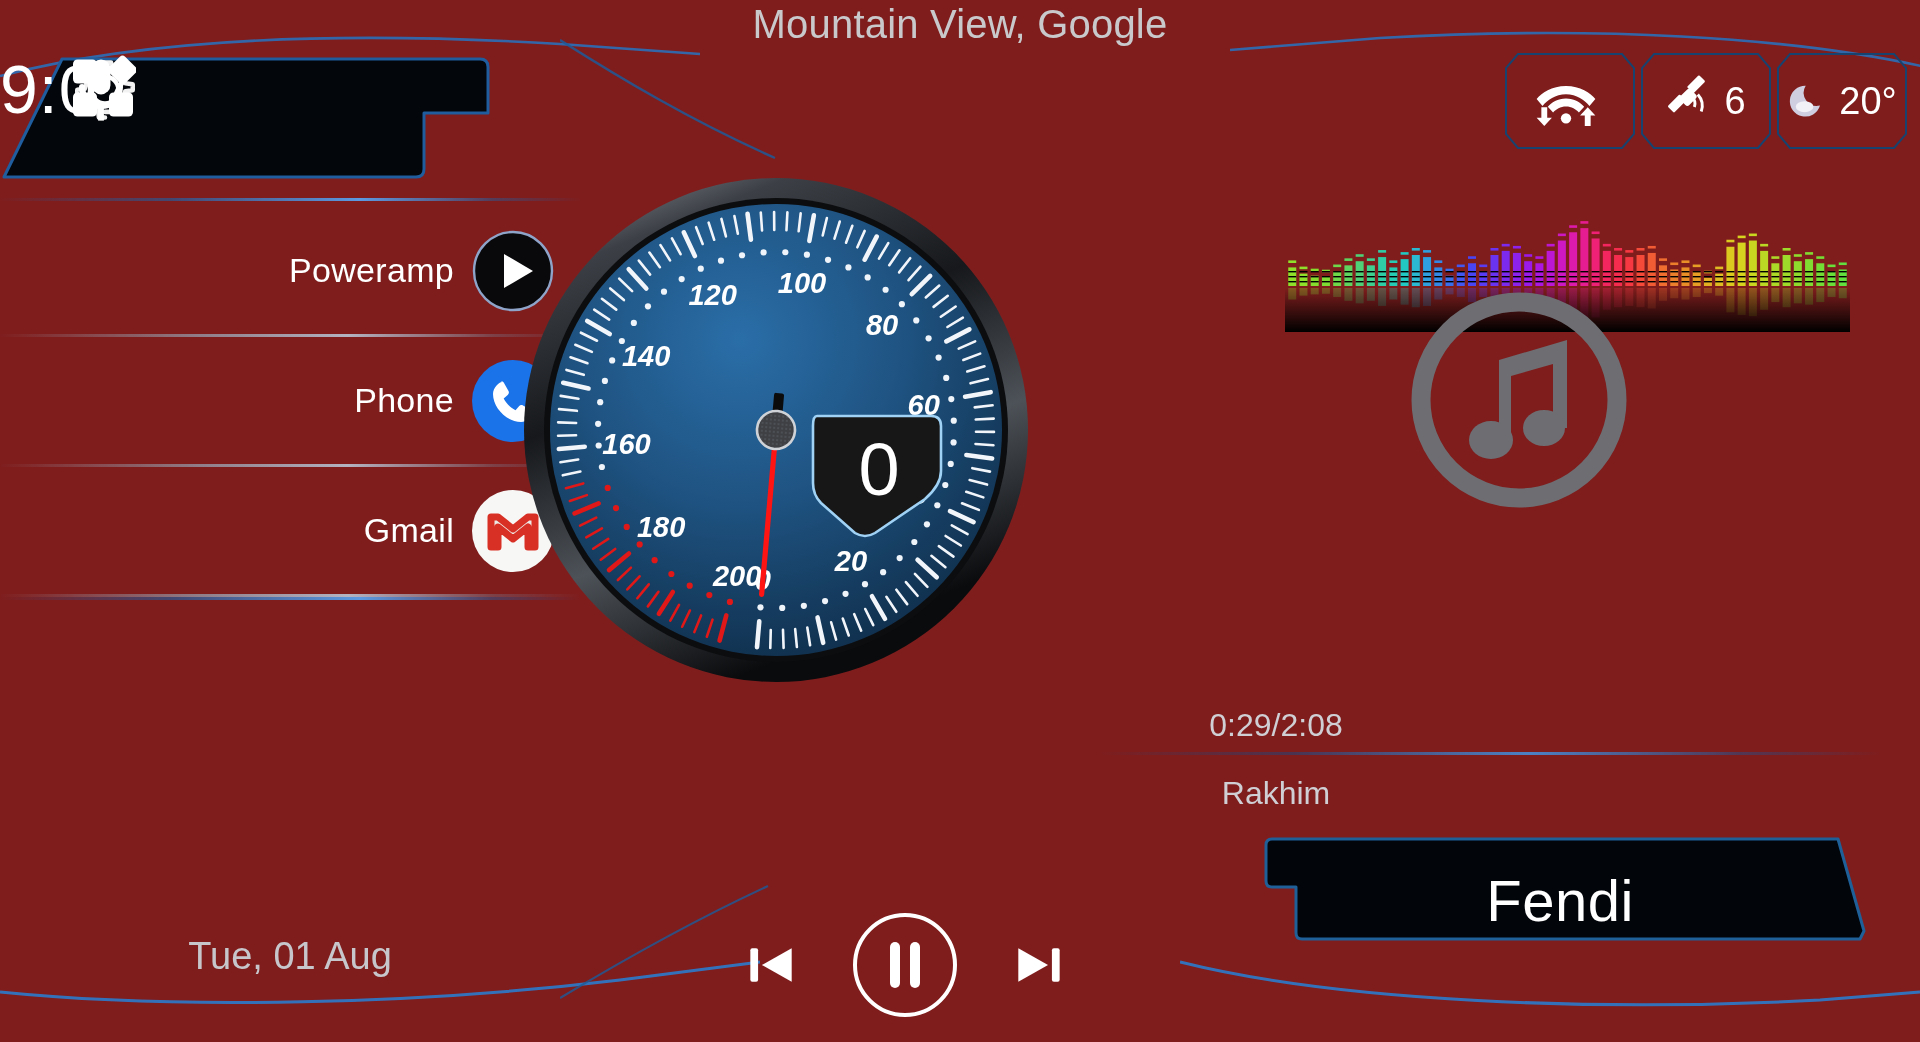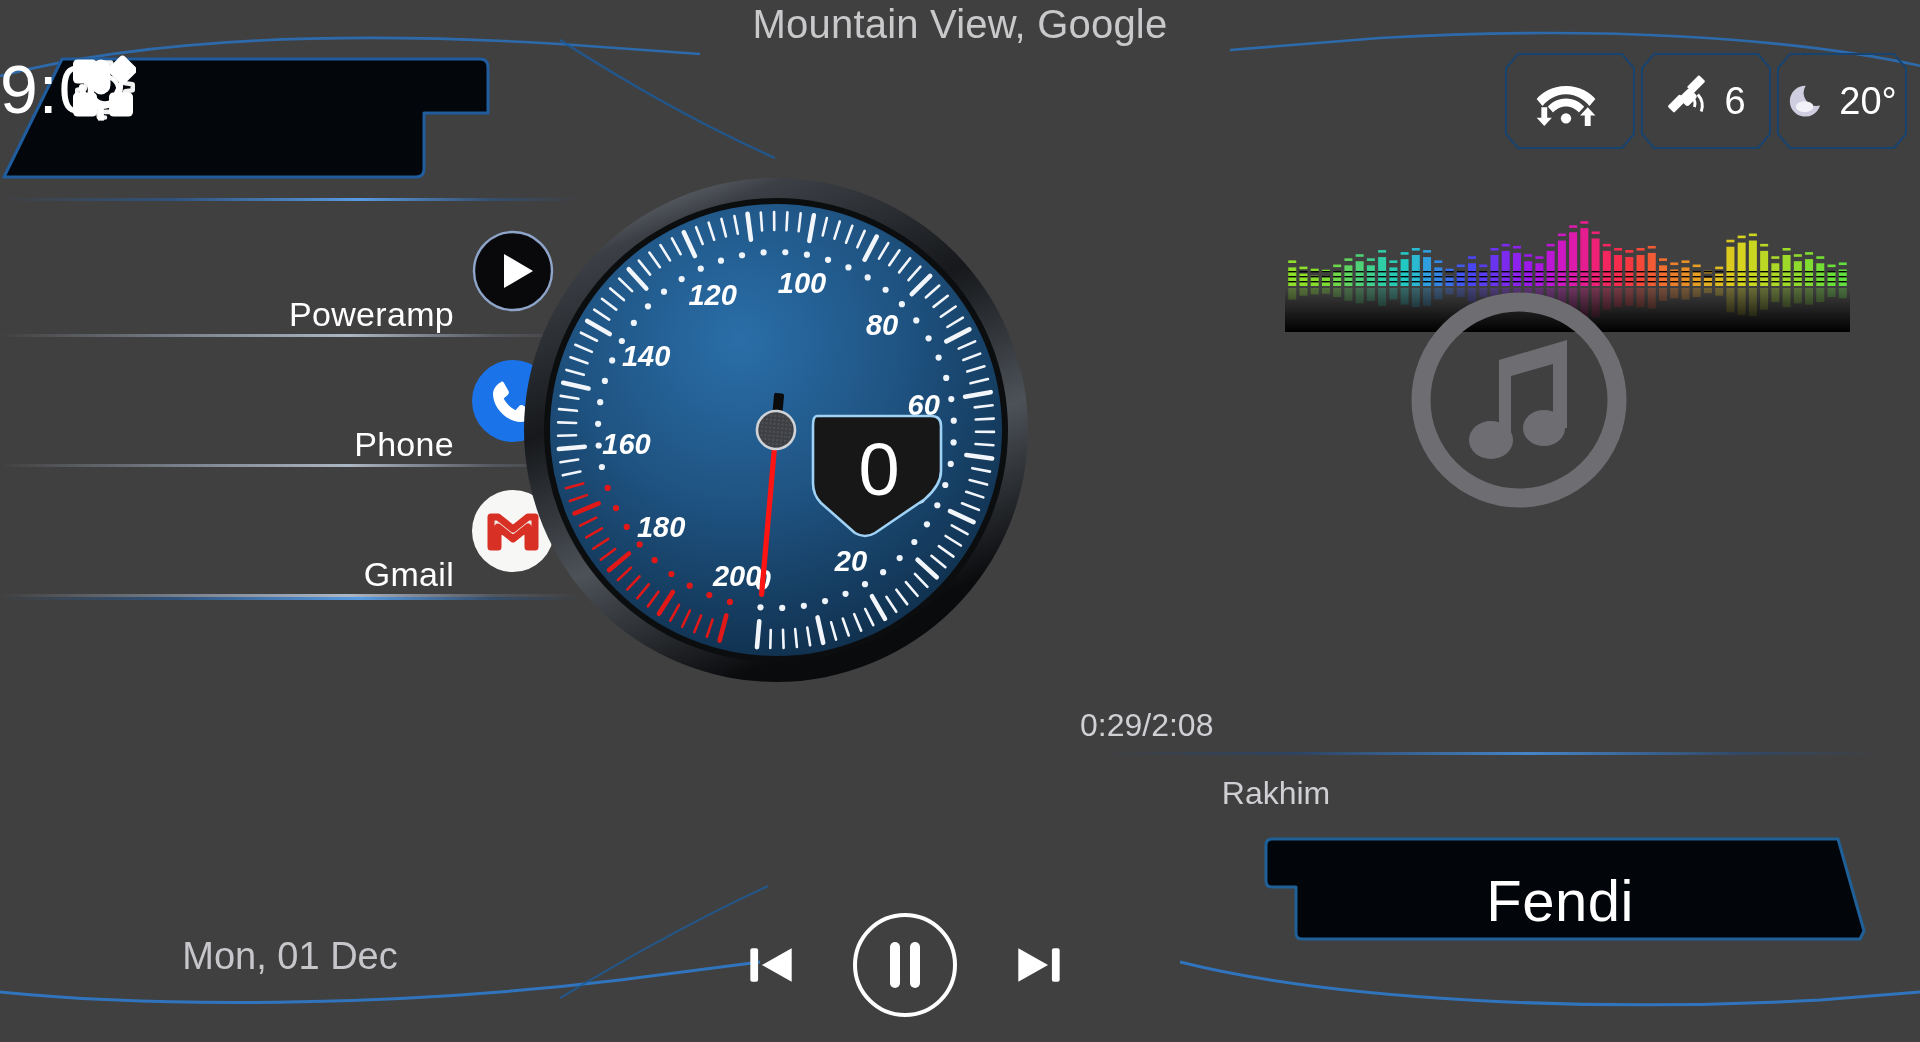--- a/index.html
+++ b/index.html
@@ -2,21 +2,21 @@
 <html><head>
 <meta charset="utf-8">
 <style>
   * { margin:0; padding:0; box-sizing:border-box; }
   html, body {
     width:1920px; height:1042px;
     background:#000; overflow:hidden;
     font-family:"Liberation Sans", sans-serif;
     color:#fff;
   }
-  #root { position:relative; width:1920px; height:1042px; background:#404040; }
+  #root { position:relative; width:1920px; height:1042px; background:#7f1d1d; }
 
   
   .sweep { position:absolute; pointer-events:none; }
   .sweep svg { display:block; }
 
   
   .tl-panel { position:absolute; left:0; top:55px; width:520px; height:130px; }
   .tl-panel svg { position:absolute; left:0; top:0; }
   .tl-icons {
     position:absolute; left:70px; top:0; height:130px;
@@ -41,21 +41,21 @@
     display:flex; align-items:center; justify-content:center; gap:8px;
   }
   .st-cell svg.frame { position:absolute; left:0; top:0; }
   .st-inner { position:relative; display:flex; align-items:center; gap:8px; z-index:2; }
   .st-val { font-size:38px; color:#fff; }
 
   
   .applist { position:absolute; left:0; top:198px; width:580px; }
   .app-row {
     position:relative; height:127px;
-    display:flex; align-items:flex-end; justify-content:flex-end;
+    display:flex; align-items:center; justify-content:flex-end;
     padding-right:108px; cursor:pointer;padding-left:28px;
   }
   .app-label { font-size:34px; color:#fff; margin-right:18px; letter-spacing:0.3px; }
   .app-ico { position:absolute; right:25px; top:50%; transform:translateY(-50%); width:84px; height:84px; }
   .divider {
     height:3px; width:580px;
     background:linear-gradient(to right, rgba(0,0,0,0) 0%, rgba(150,160,175,0.75) 35%, rgba(185,195,210,0.9) 60%, rgba(120,130,150,0.35) 85%, rgba(0,0,0,0) 100%);
   }
   .divider.blue {
     background:linear-gradient(to right, rgba(0,0,0,0) 0%, rgba(40,90,150,0.7) 30%, rgba(90,160,235,0.95) 62%, rgba(40,90,150,0.5) 85%, rgba(0,0,0,0) 100%);
@@ -74,21 +74,21 @@
   .controls {
     position:absolute; left:740px; top:910px; width:330px; height:110px;
     display:flex; align-items:center; justify-content:space-between;
   }
   .ctl { cursor:pointer; display:flex; align-items:center; justify-content:center; }
 
   
   .eq { position:absolute; left:1285px; top:212px; width:565px; height:120px; }
   .art { position:absolute; left:1407px; top:288px; width:225px; height:225px; }
   .track-time {
-    position:absolute; left:1080px; width:392px; top:707px; 
+    position:absolute; left:1080px; width:392px; top:707px; text-align:center;
     font-size:32px; color:#cfcfd4;
   }
   .track-div {
     position:absolute; left:1100px; top:752px; width:780px; height:3px;
     background:linear-gradient(to right, rgba(0,0,0,0) 0%, rgba(30,70,125,0.55) 25%, rgba(70,140,215,0.9) 55%, rgba(35,80,140,0.5) 82%, rgba(0,0,0,0) 100%);
   }
   .track-artist {
     position:absolute; left:1080px; width:392px; top:775px; text-align:center;
     font-size:32px; color:#cfcfd4;
   }
@@ -261,21 +261,21 @@
           <path d="M20 28 L20 58 L27 58 L27 38 L42 50 L57 38 L57 58 L64 58 L64 28 L57 28 L42 40 L27 28 Z" fill="#eceae6"></path>
           <path d="M20 28 L20 58 L27 58 L27 38 L42 50 L57 38 L57 58 L64 58 L64 28 L57 28 L42 40 L27 28 Z" fill="none" stroke="#d93025" stroke-width="7" stroke-linejoin="round"></path>
         </svg>
       </span>
     </div>
     <div class="divider"></div>
 
     <div class="divider blue"></div>
   </div>
 
-  <div class="date">Mon, 01 Dec</div>
+  <div class="date">Tue, 01 Aug</div>
 
   <div class="gauge">
     <svg width="510" height="510" viewBox="0 0 510 510">
       <defs>
         <radialGradient id="dialGrad" cx="42%" cy="30%" r="78%">
           <stop offset="0%" stop-color="#2a6ea8"></stop>
           <stop offset="45%" stop-color="#1f5483"></stop>
           <stop offset="100%" stop-color="#0e2b46"></stop>
         </radialGradient>
         <linearGradient id="bezelGrad" x1="0" y1="0" x2="0.4" y2="1">

